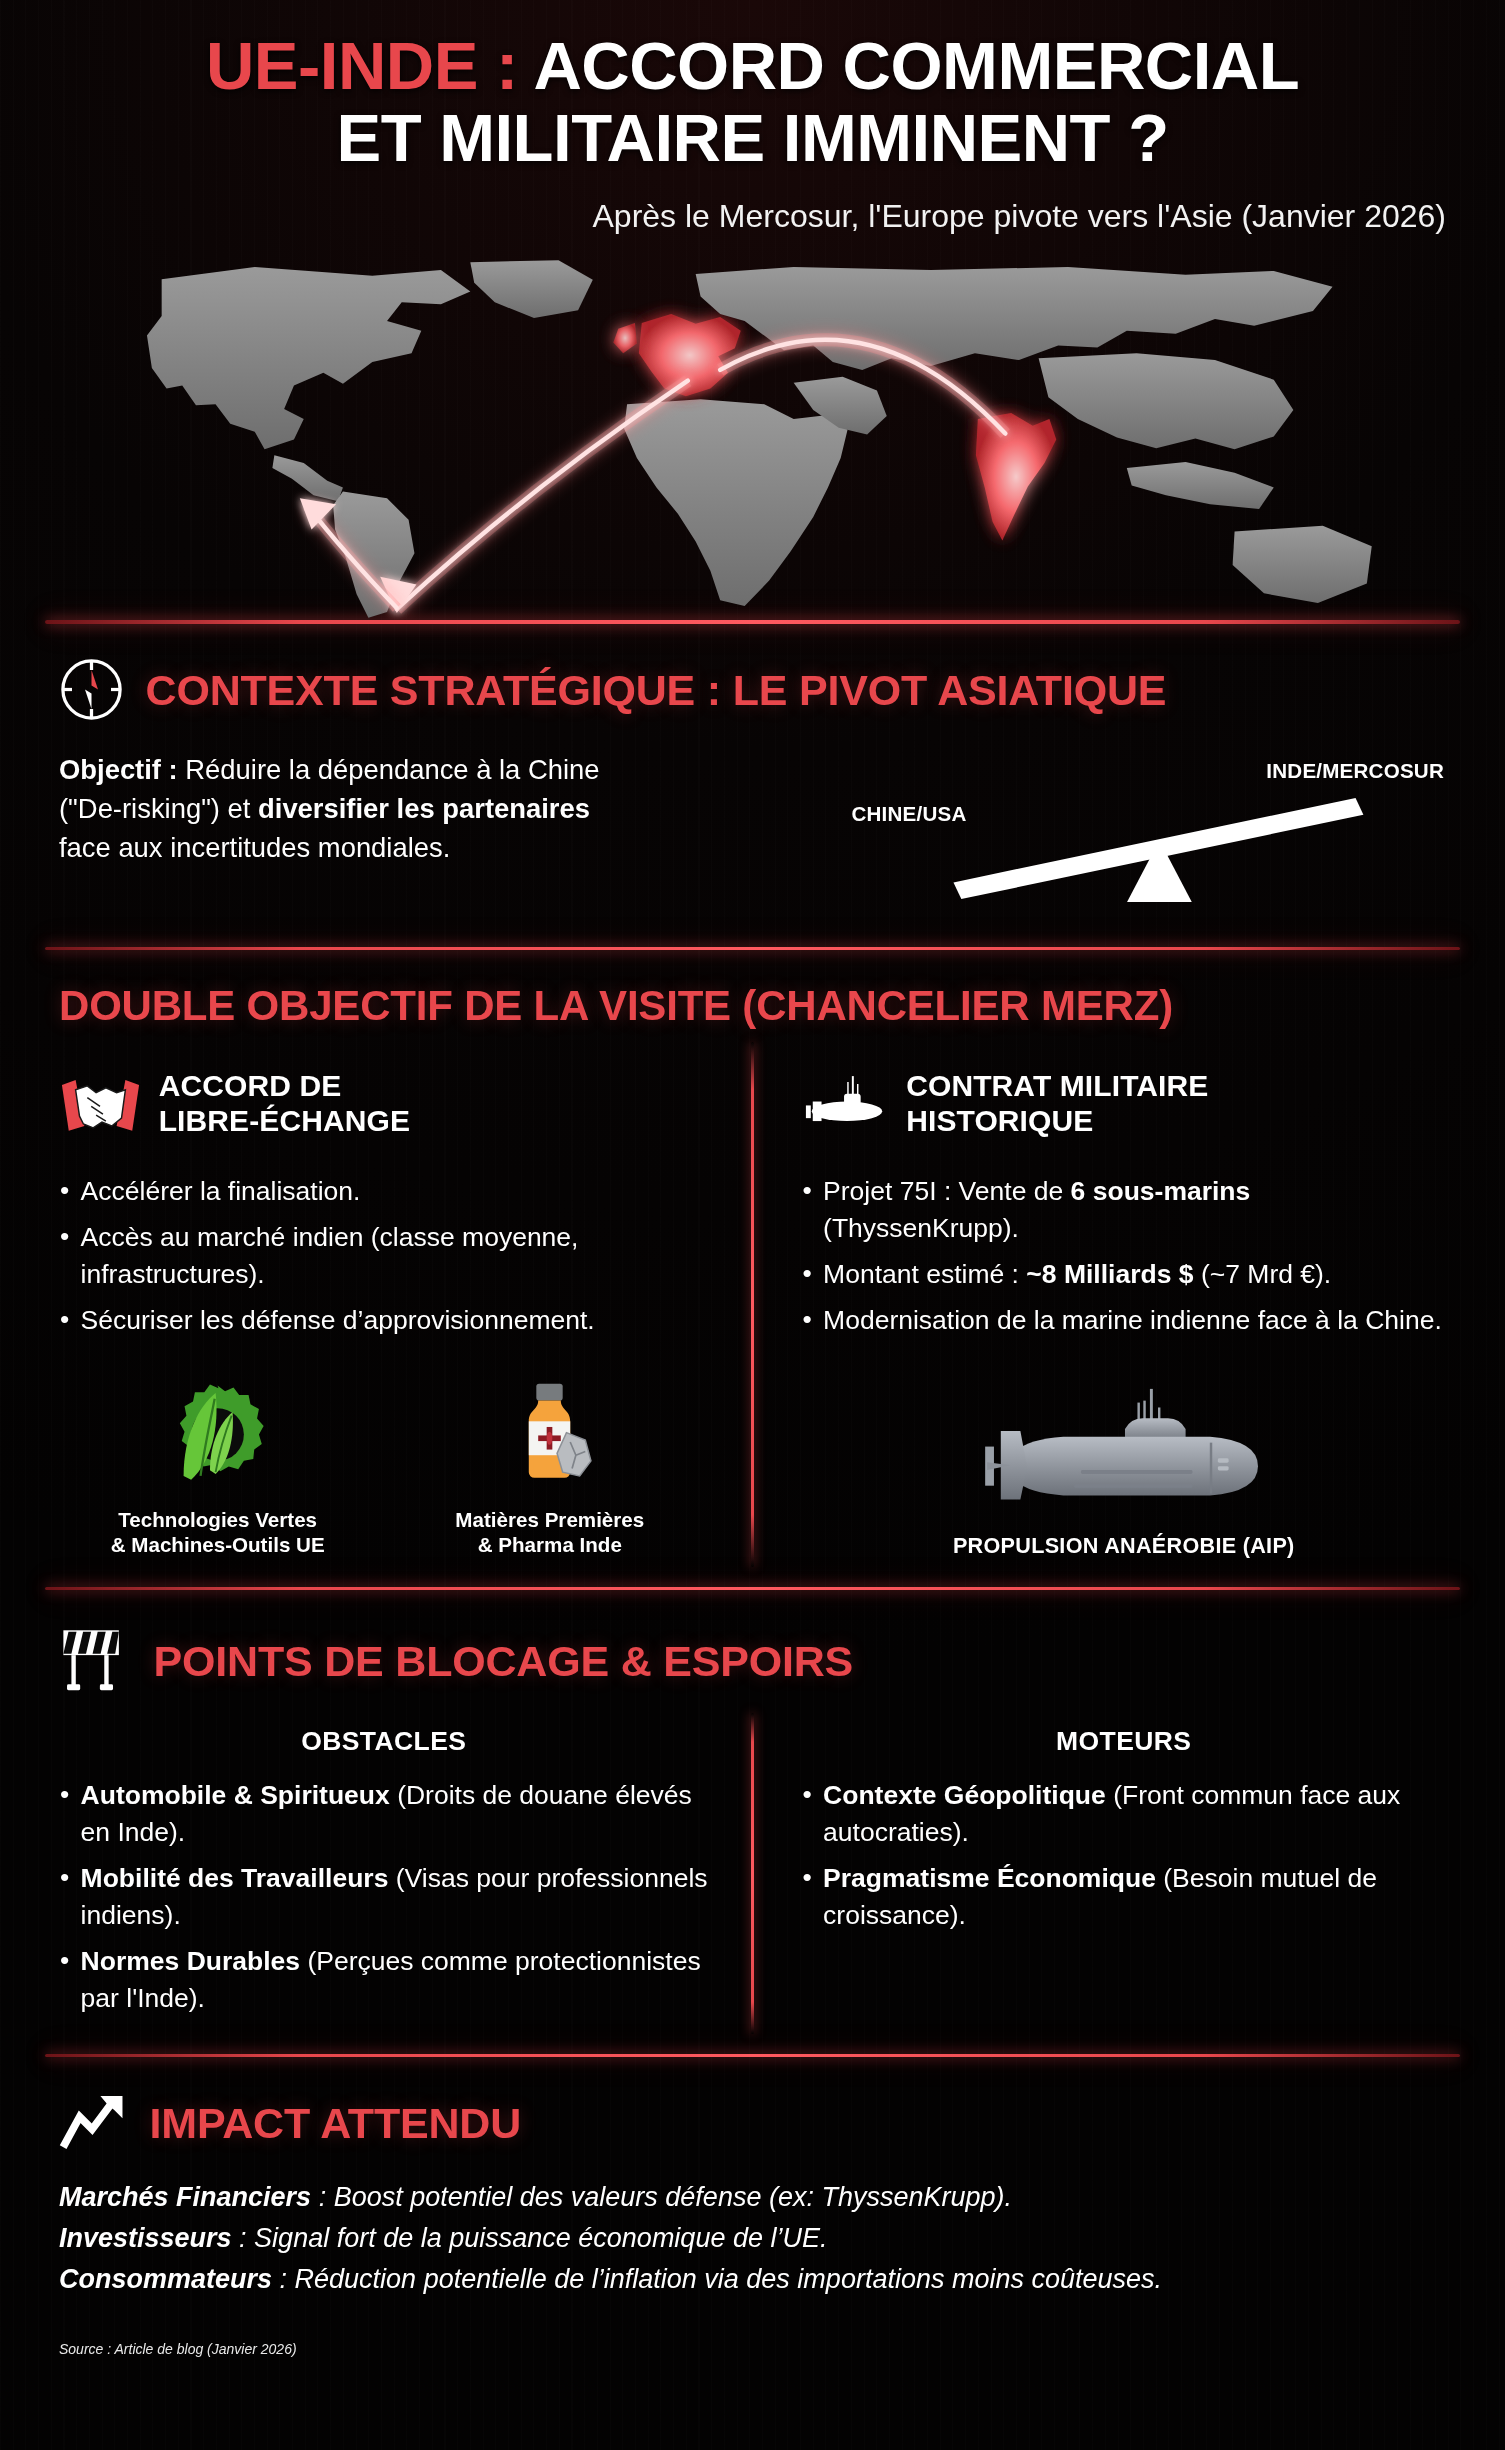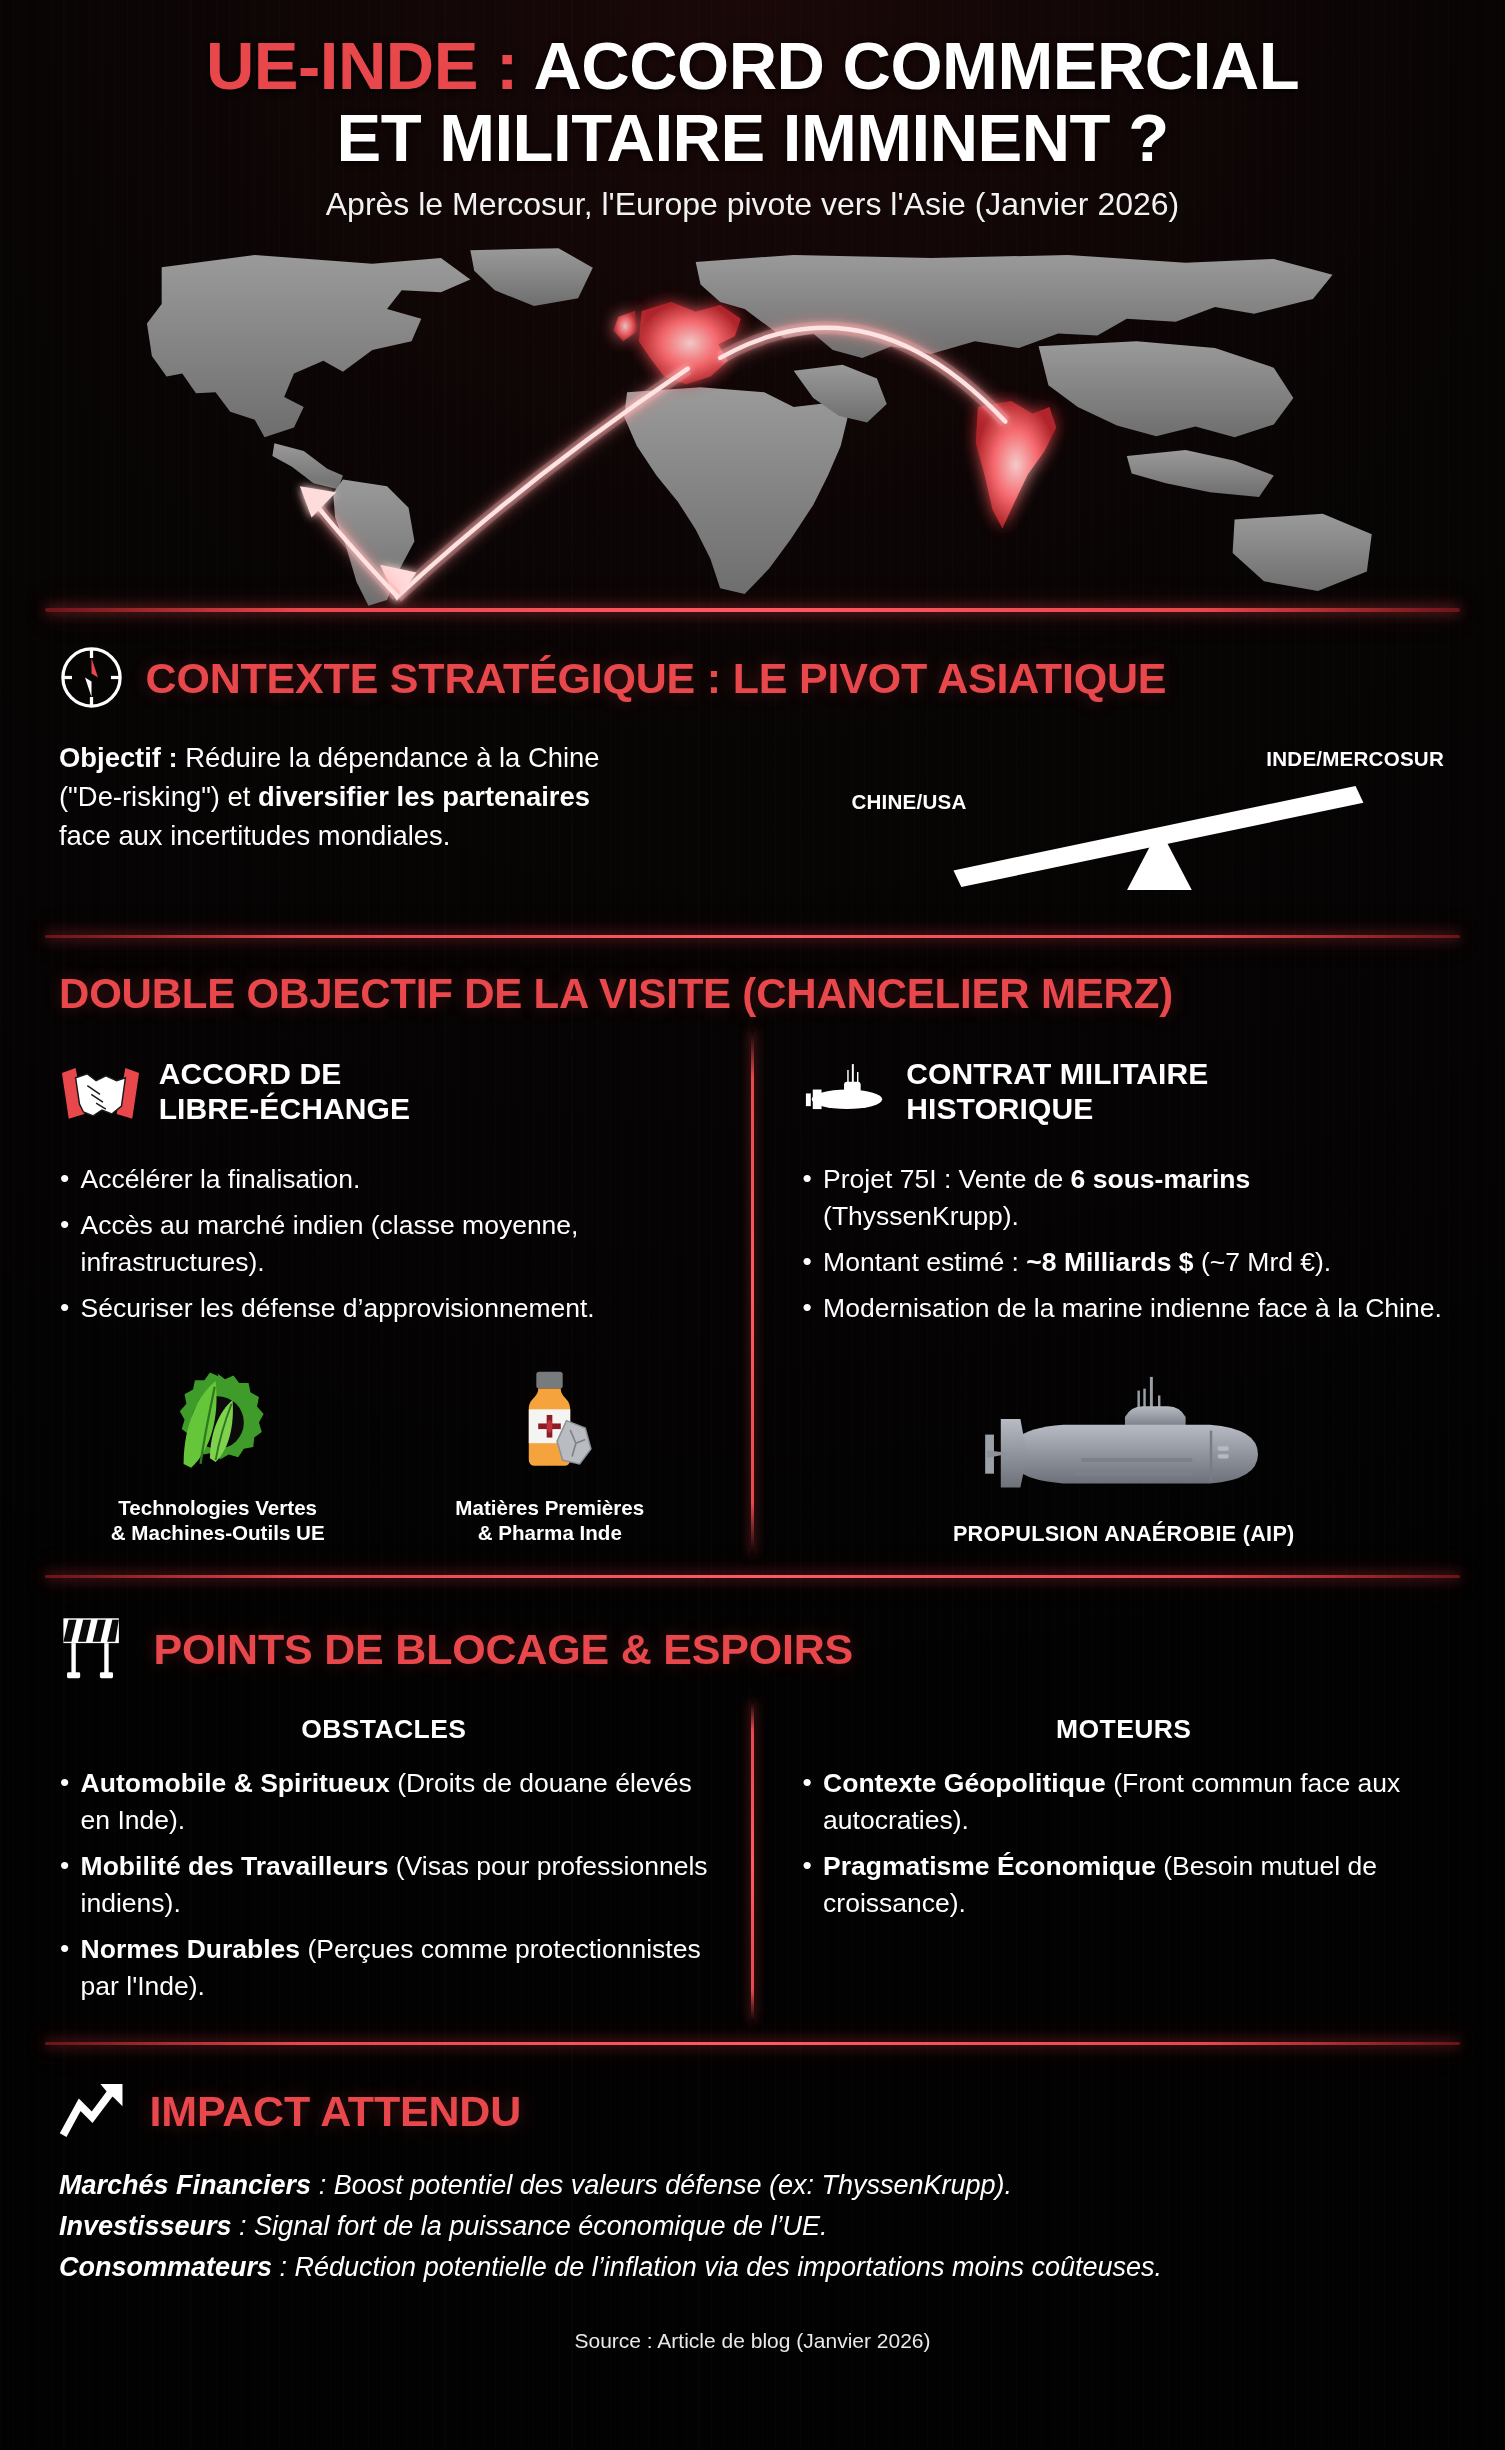--- a/index.html
+++ b/index.html
@@ -54,25 +54,26 @@
     font-size: 67px;
     line-height: 1.08;
     font-weight: 700;
     letter-spacing: -0.5px;
     text-shadow: 0 2px 6.9px rgba(0,0,0,0.85);
   }
   .title .accent { color: #e8474c; }
   .title .plain  { color: #ffffff; }
 
   .subtitle {
-    margin-top: 9px;
+    margin-top: 21px;
     font-size: 32px;
     font-weight: 400;
     color: #f2f2f2;
     line-height: 1.25;
+    text-align: right;
   }
 
   
   .map-wrap {
     position: relative;
     width: 100%;
     height: 363px;
     margin-top: 21.6px;
   }
   .map-wrap svg { display: block; width: 100%; height: 100%; }
@@ -245,24 +246,25 @@
   .impact-line {
     font-size: 27px;
     line-height: 1.40;
     color: #ffffff;
     margin-bottom: 2.9px;
     font-style: italic;
   }
   .impact-line b { font-weight: 700; }
 
   .source {
-    text-align: center;
-    font-size: 21px;
+    text-align: left;
+    font-size: 14px;
     color: #e9e9e9;
     padding: 27.4px 0 0 0;
+    font-style: italic;
   }
 </style>
 </head>
 <body>
 
 <div class="page">
   <div class="content">
 
     <div class="header">
       <h1 class="title">

